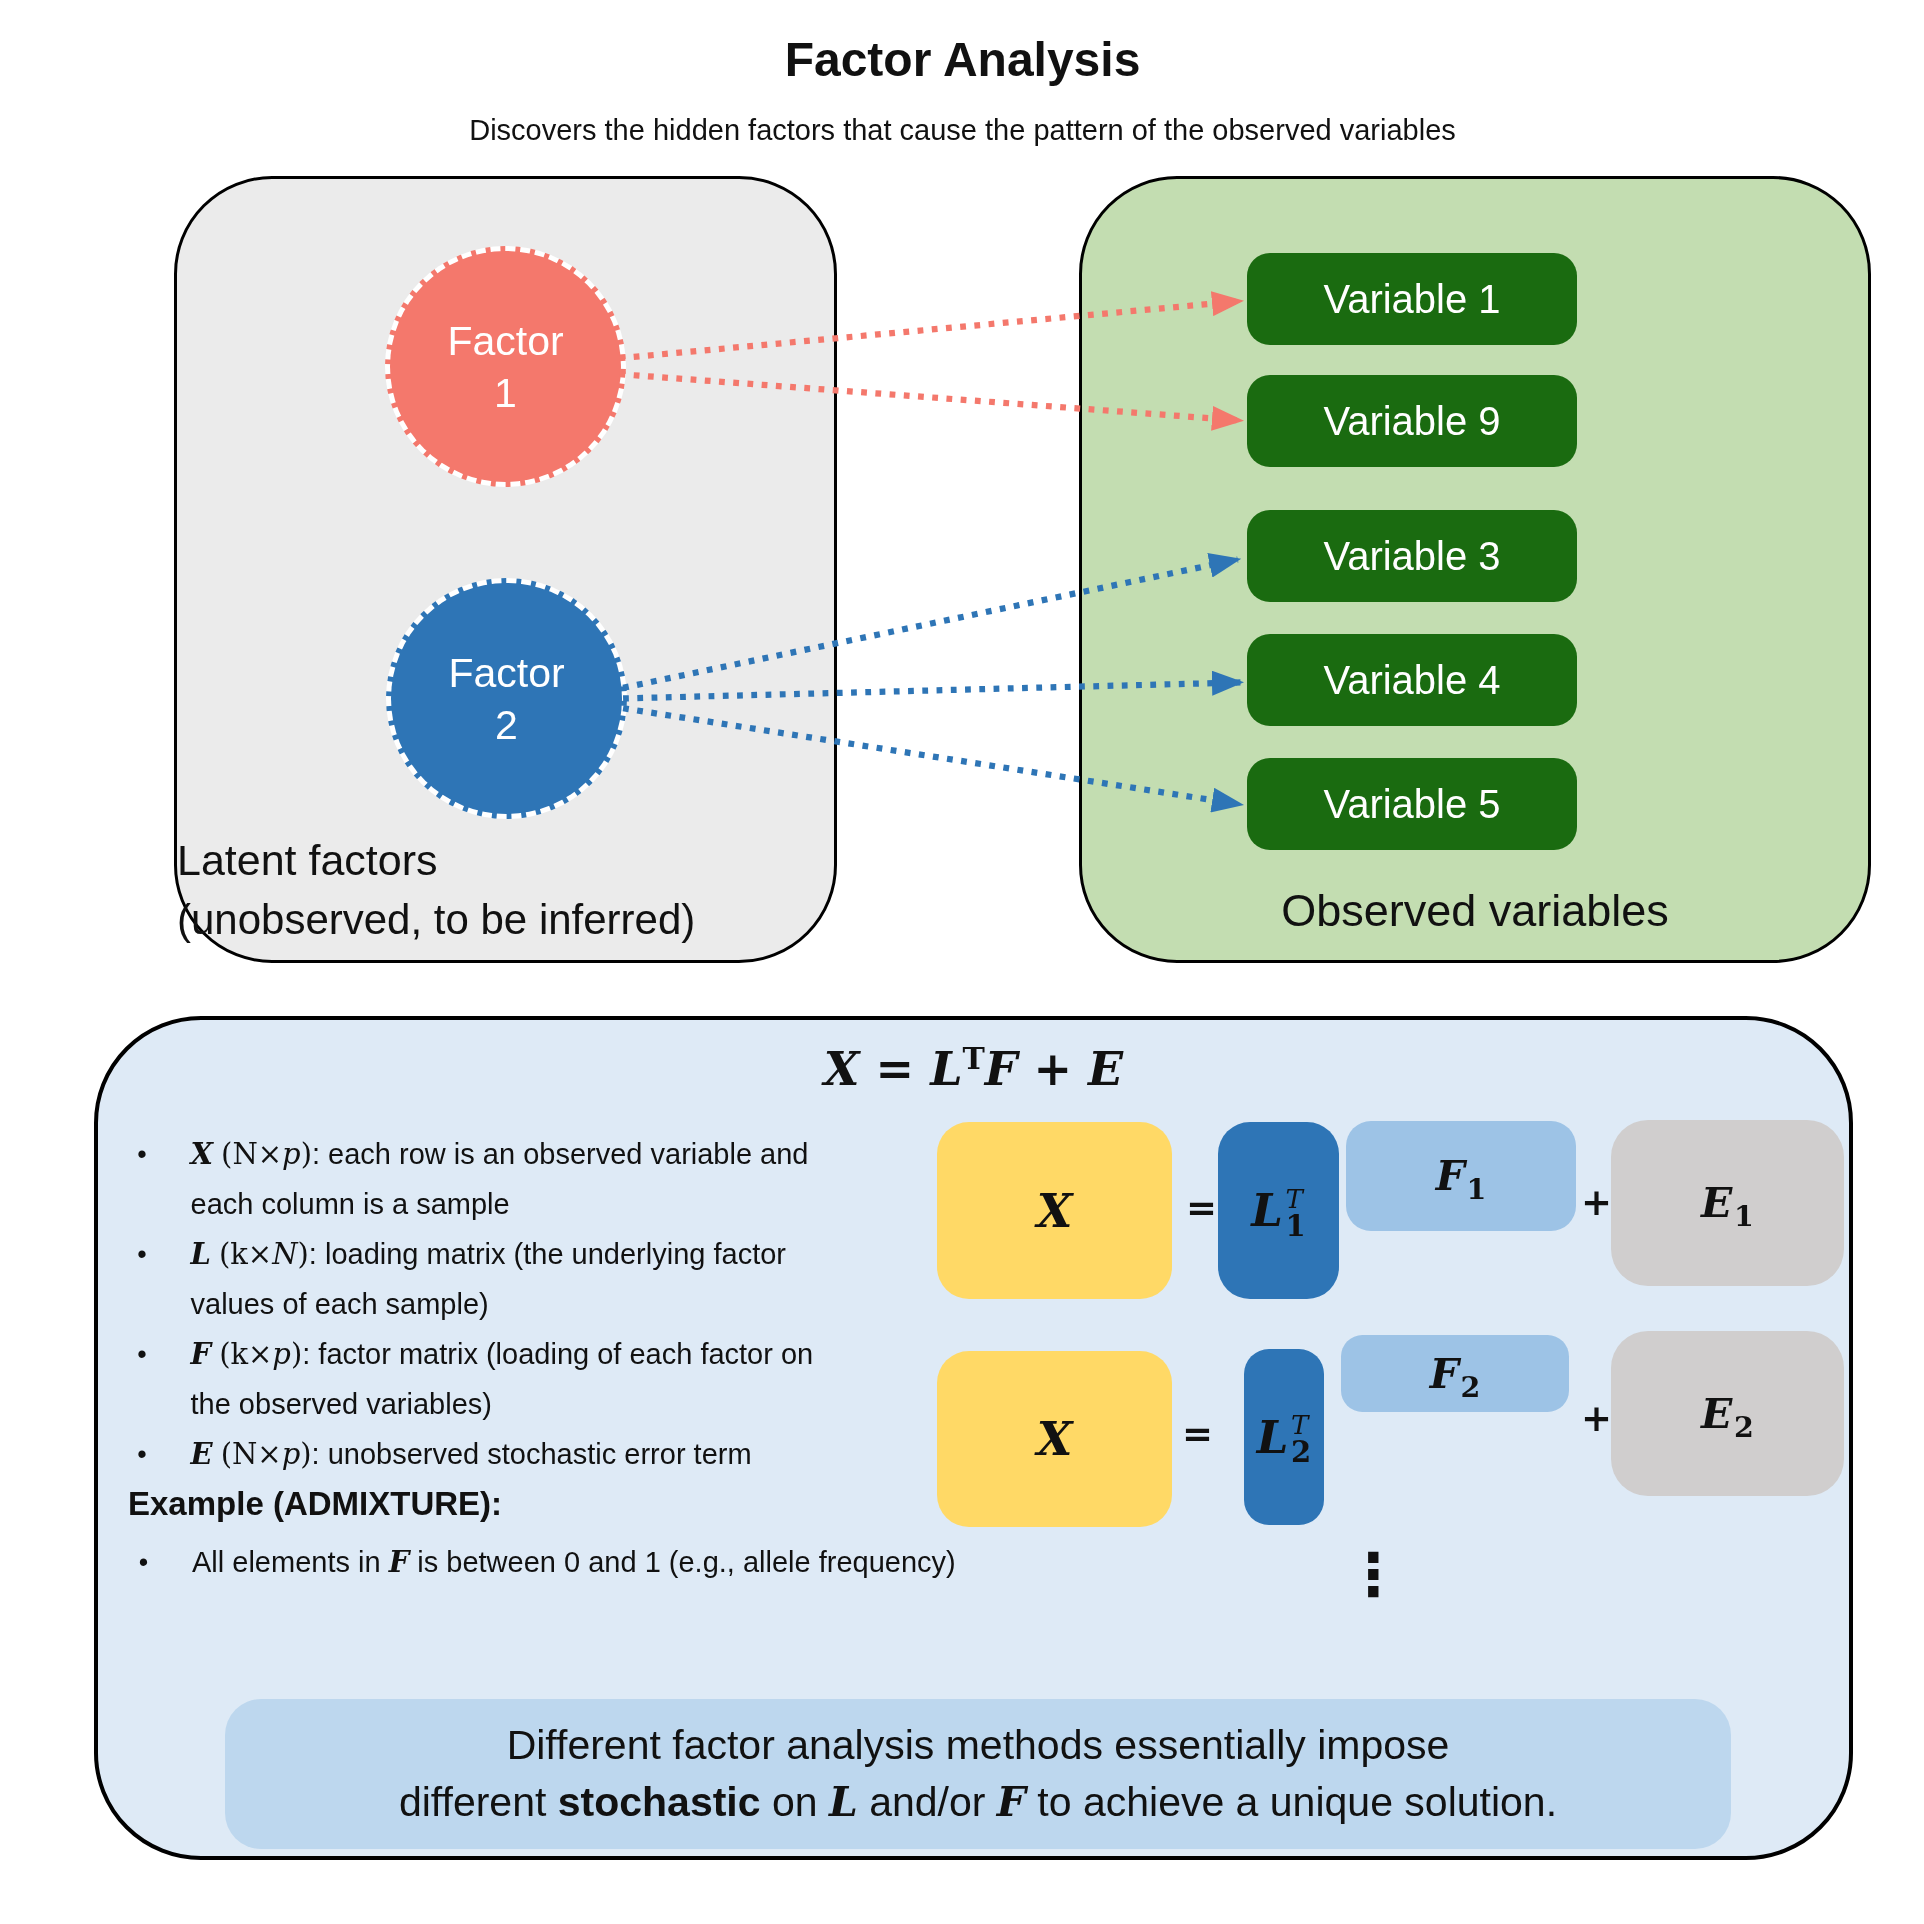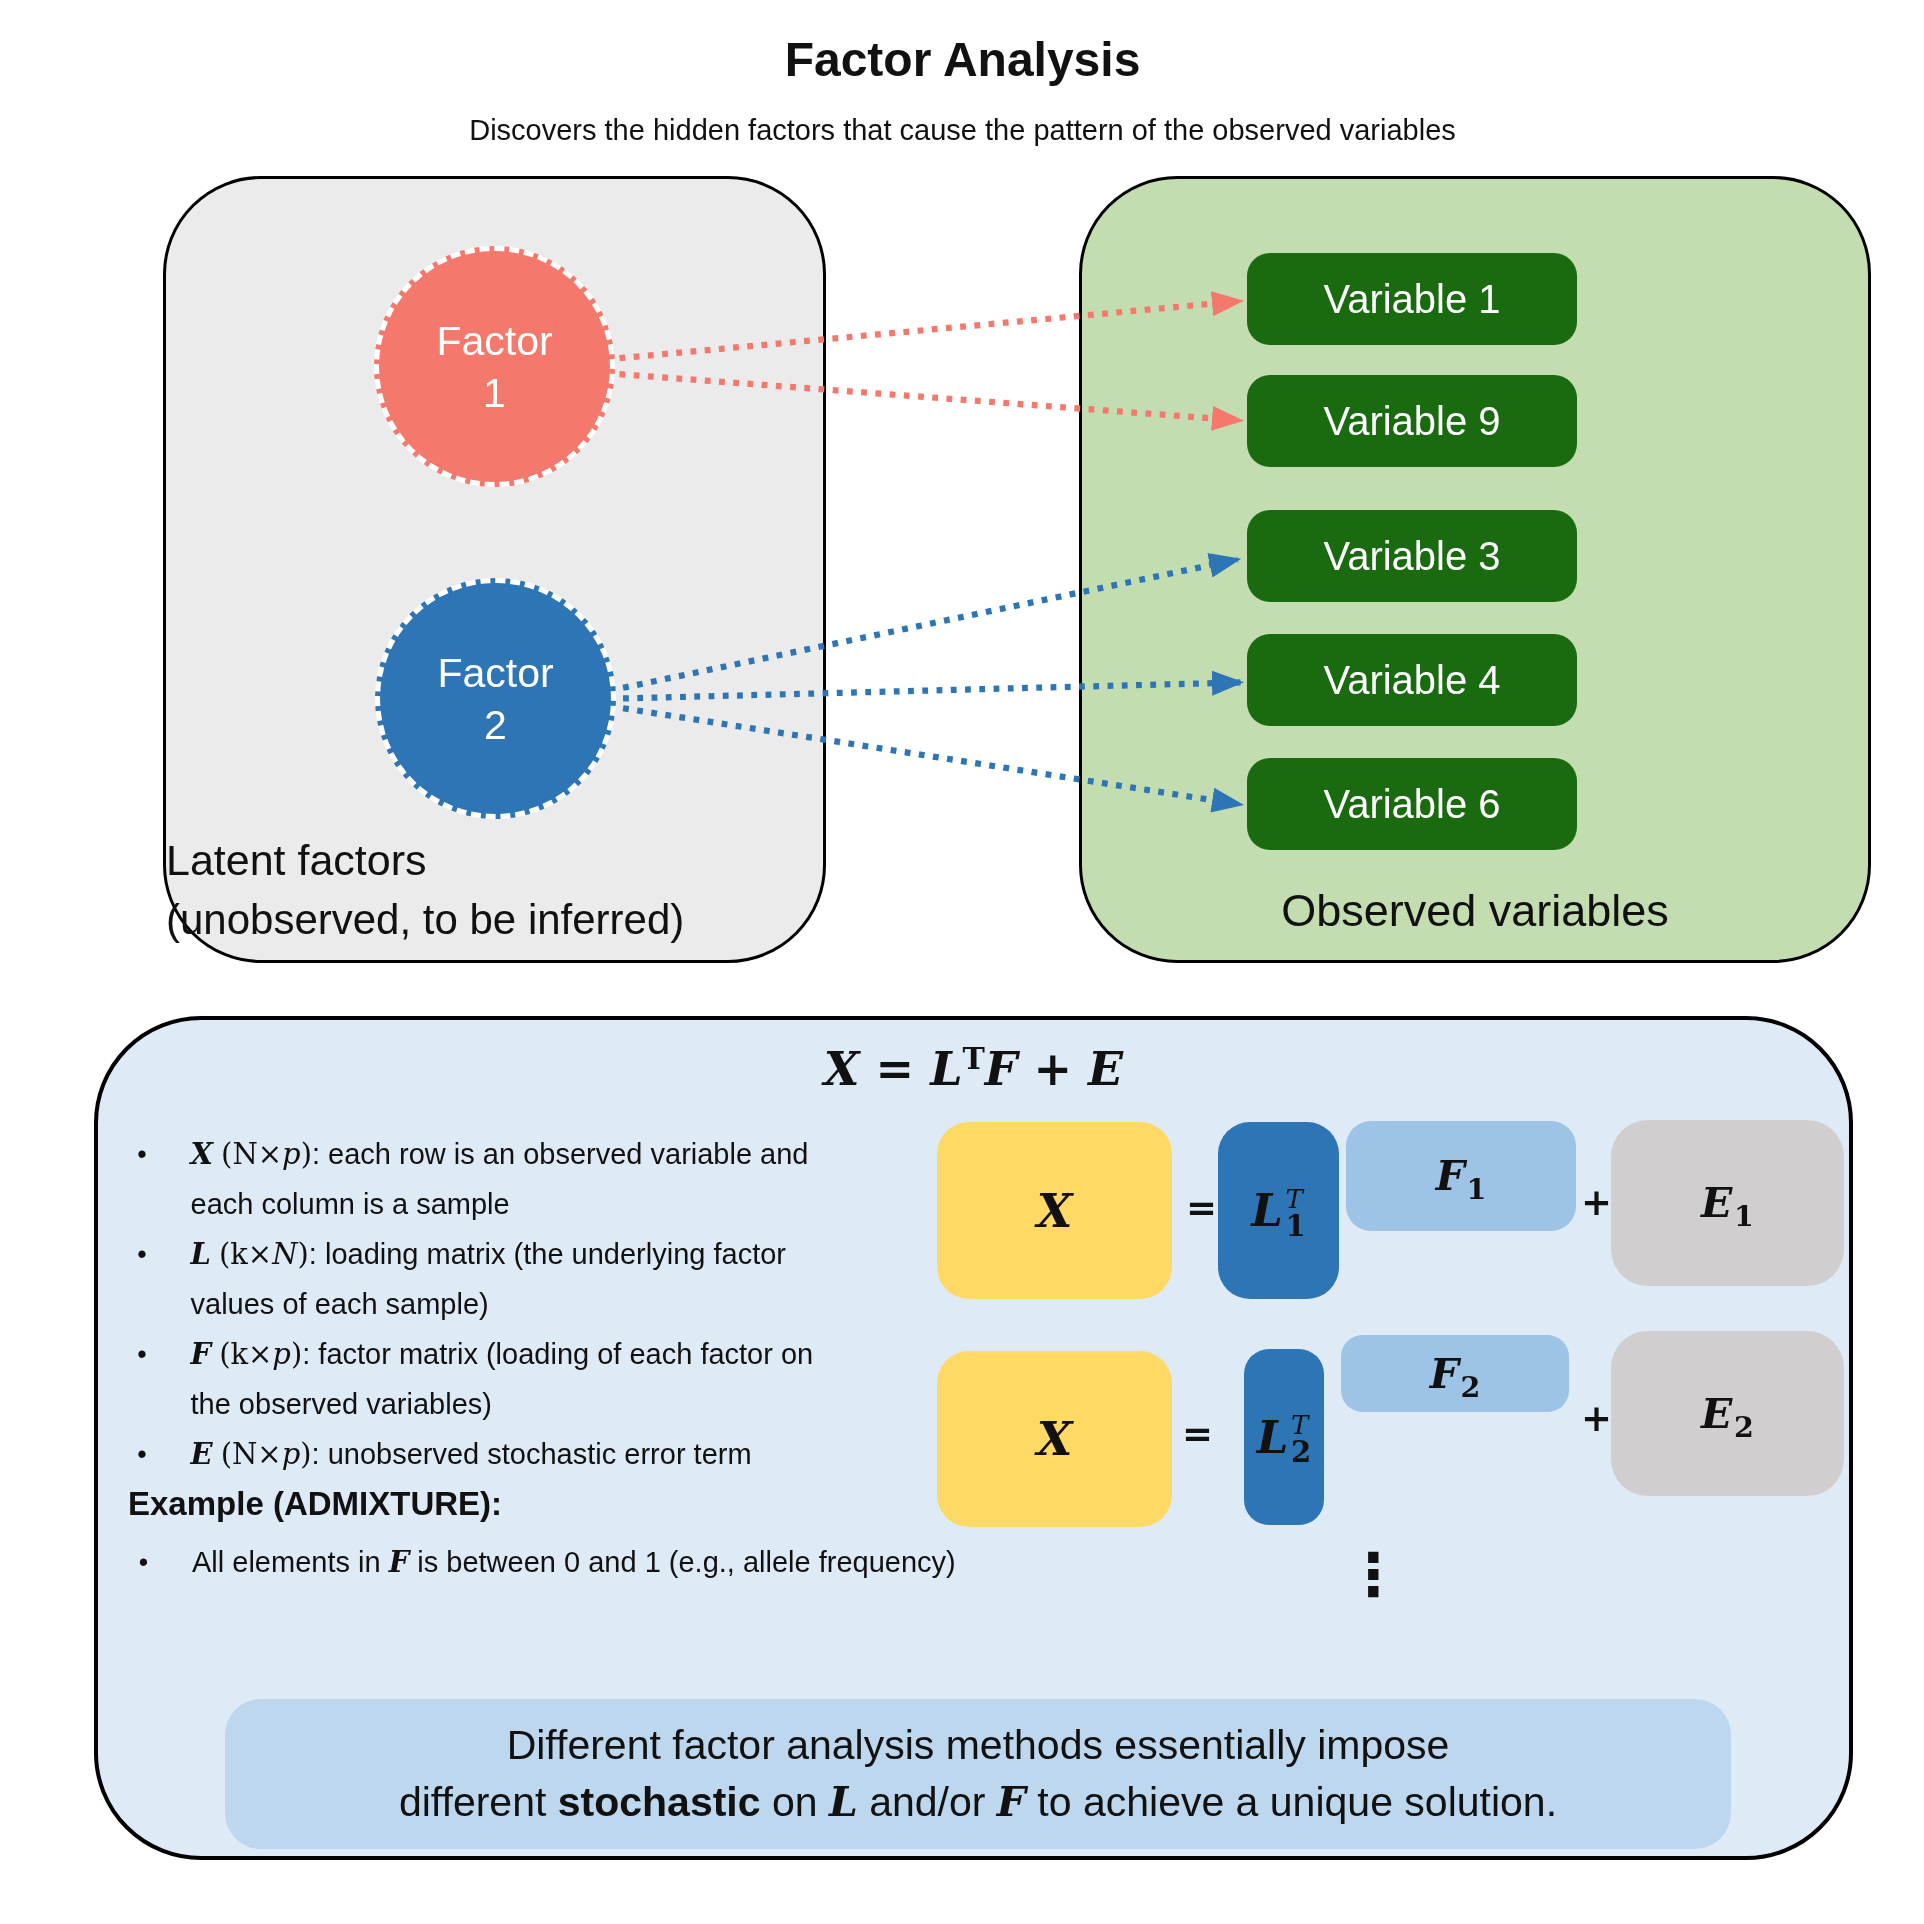--- a/index.html
+++ b/index.html
@@ -3,21 +3,21 @@
 <meta charset="utf-8">
 <style>
   html,body{margin:0;padding:0;}
   .page{position:relative;width:1925px;height:1925px;background:#ffffff;overflow:hidden;
         font-family:"Liberation Sans",sans-serif;color:#111;}
   
   .title{position:absolute;left:0;top:32px;width:100%;text-align:center;
          font-size:48px;font-weight:bold;}
   .subtitle{position:absolute;left:0;top:114px;width:100%;text-align:center;font-size:29px;}
   
-  .latent-box{position:absolute;left:163px;top:176px;width:663px;height:787px;
+  .latent-box{position:absolute;left:174px;top:176px;width:663px;height:787px;
               background:#EBEBEB;border:3.6px solid #000;border-radius:98px;box-sizing:border-box;}
   .factor-circle{position:absolute;width:241px;height:241px;border-radius:50%;
                  border:5.3px dashed #fff;box-sizing:border-box;
                  display:flex;flex-direction:column;align-items:center;justify-content:center;
                  color:#fff;font-size:41px;line-height:52px;text-align:center;}
   .factor-1{left:208px;top:67px;background:#F4786C;}
   .factor-2{left:209px;top:399px;background:#2E75B6;}
   .latent-caption{position:absolute;left:0;top:652px;width:100%;text-align:left;
                   font-size:42px;line-height:59px;color:#111;}
   
@@ -99,21 +99,21 @@
       <div style="font-size:43px;">Latent factors</div>
       <div>(unobserved, to be inferred)</div>
     </div>
   </div>
 
   <div class="observed-box">
     <div class="variable v1">Variable 1</div>
     <div class="variable v2">Variable 9</div>
     <div class="variable v3">Variable 3</div>
     <div class="variable v4">Variable 4</div>
-    <div class="variable v5">Variable 6</div>
+    <div class="variable v5">Variable 5</div>
     <div class="observed-caption">Observed variables</div>
   </div>
 
   <svg class="arrow-layer" viewBox="0 0 2160 1100" xmlns="http://www.w3.org/2000/svg">
     <defs>
       <marker id="arrRed" markerUnits="userSpaceOnUse" markerWidth="36" markerHeight="28" refX="32" refY="14" orient="auto">
           <path d="M0,0 L36,14 L0,28 z" fill="#F4786C"></path>
         </marker>
       <marker id="arrBlue" markerUnits="userSpaceOnUse" markerWidth="36" markerHeight="28" refX="32" refY="14" orient="auto">
           <path d="M0,0 L36,14 L0,28 z" fill="#2E75B6"></path>

